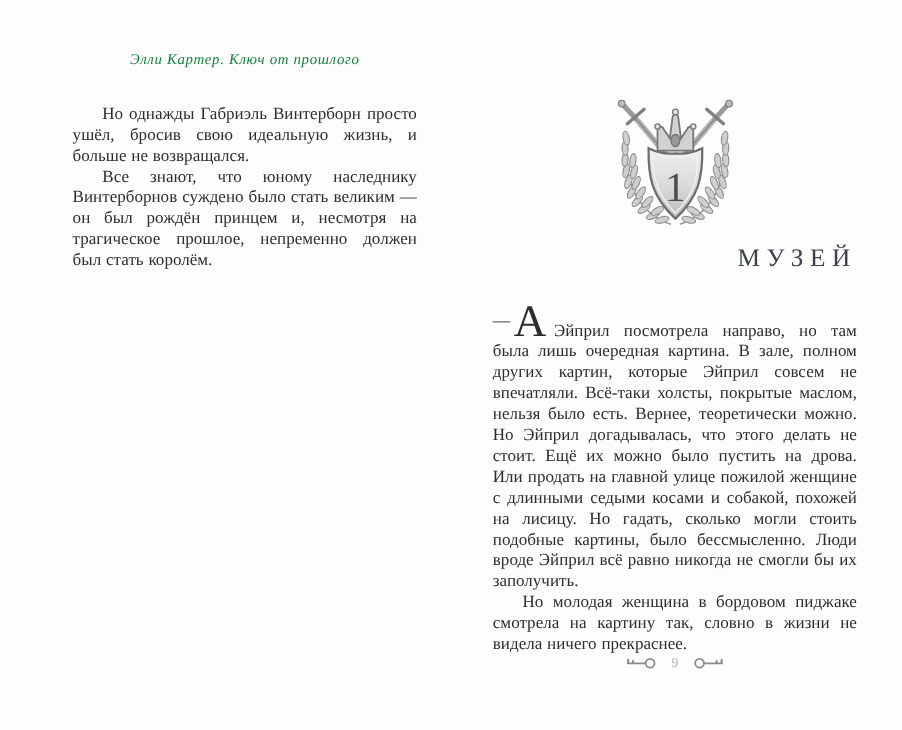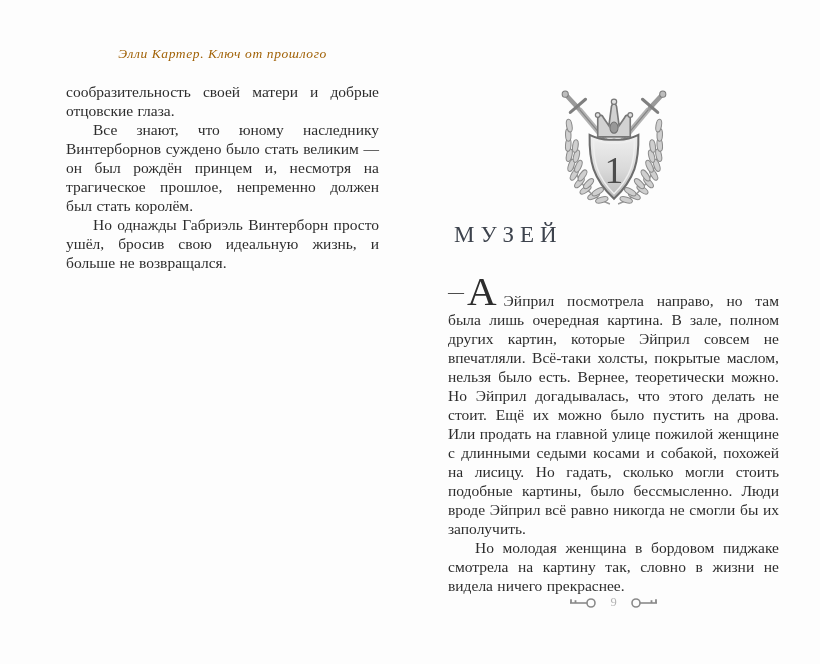--- a/index.html
+++ b/index.html
@@ -4,32 +4,32 @@
 <style>
   html,body{margin:0;padding:0;background:#fff;}
   .canvas{
     position:relative;width:820px;height:664px;background:#fdfdfd;
     font-family:"Liberation Serif",serif;overflow:hidden;
   }
   
   .page-left{position:absolute;left:66px;top:46px;width:313px;}
   .running-header{
     text-align:center;font-style:italic;font-size:13.5px;
-    color:#a16207;letter-spacing:0.6px;margin-bottom:20px;white-space:nowrap;
+    color:#15803d;letter-spacing:0.6px;margin-bottom:32px;white-space:nowrap;
   }
   .body-text p{
     margin:0;font-size:15.5px;line-height:19px;color:#2d2d2d;
     text-align:justify;hyphens:auto;-webkit-hyphens:auto;word-spacing:0.5px;
   }
   .body-text p.indent{text-indent:27px;}
   
   .page-right{position:absolute;left:448px;top:84px;width:331px;}
   .crest-wrap{text-align:center;height:124px;}
   .chapter-title{
-    text-align:left;font-size:23px;font-weight:normal;color:#3d434d;
+    text-align:right;font-size:23px;font-weight:normal;color:#3d434d;
     letter-spacing:6px;margin:14px 0 0 0;padding-left:6px;
   }
   .right-text{margin-top:24px;}
   .drop-group{
     float:left;display:flex;align-items:center;height:38px;margin:0 7px 0 0;
   }
   .drop-dash{font-size:16px;color:#2d2d2d;margin-right:3px;}
   .drop-cap{font-size:41px;line-height:36px;color:#2d2d2d;}
   
   .page-footer{
@@ -40,23 +40,22 @@
   .key-icon{display:block;}
 </style>
 </head>
 <body>
 
 <div class="canvas">
 
   <div class="page-left">
     <div class="running-header">Элли Картер. Ключ от прошлого</div>
     <div class="body-text">
-      <p>сообразительность своей матери и добрые отцовские глаза.</p>
+      <p class="indent">Но однажды Габриэль Винтерборн просто ушёл, бросив свою идеальную жизнь, и больше не возвращался.</p>
       <p class="indent">Все знают, что юному наследнику Винтерборнов суждено было стать великим — он был рождён принцем и, несмотря на трагическое прошлое, непременно должен был стать королём.</p>
-      <p class="indent">Но однажды Габриэль Винтерборн просто ушёл, бросив свою идеальную жизнь, и больше не возвращался.</p>
     </div>
   </div>
 
   <div class="page-right">
 
     <div class="crest-wrap">
       <svg width="118" height="124" viewBox="0 0 116 122">
         <defs>
           <linearGradient id="shieldGrad" x1="0" y1="0" x2="0" y2="1">
             <stop offset="0" stop-color="#f0f0f0"></stop>

